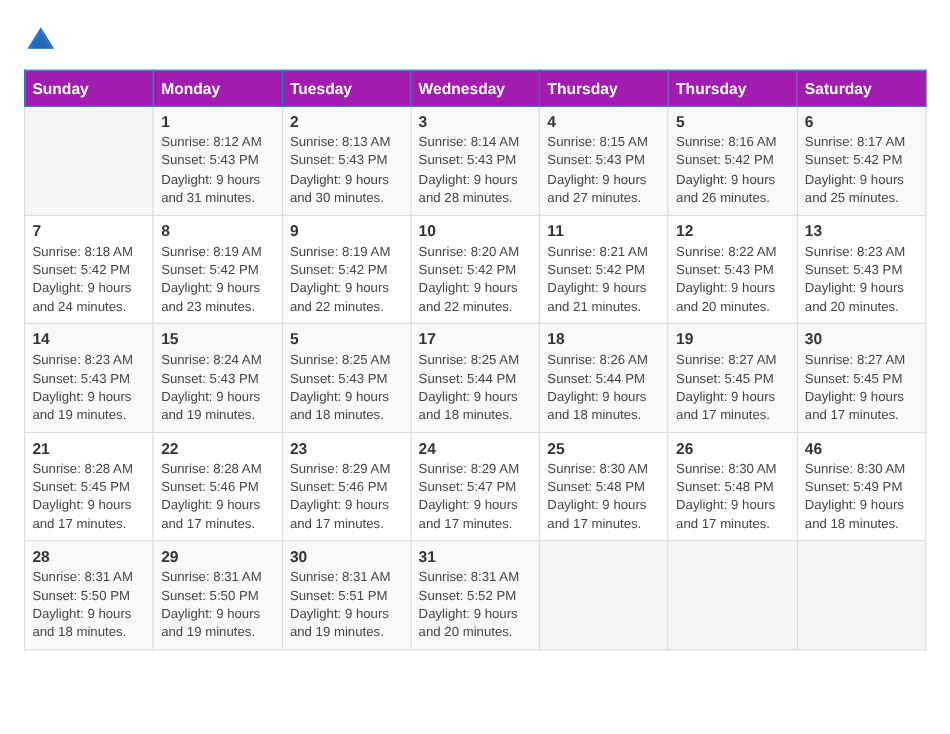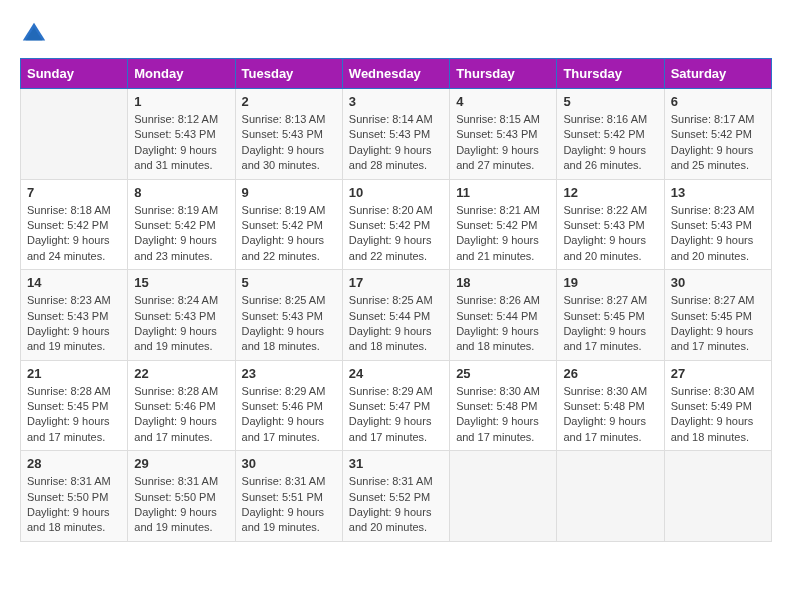--- a/index.html
+++ b/index.html
@@ -278,21 +278,21 @@
           Sunrise: 8:30 AM<br>Sunset: 5:48 PM<br>Daylight: 9 hours and 17 minutes.
         </div>
         </td>
         <td>
           <span class="day-number">26</span>
         <div class="cell-text">
           Sunrise: 8:30 AM<br>Sunset: 5:48 PM<br>Daylight: 9 hours and 17 minutes.
         </div>
         </td>
         <td>
-          <span class="day-number">27</span>
+          <span class="day-number">46</span>
         <div class="cell-text">
           Sunrise: 8:30 AM<br>Sunset: 5:49 PM<br>Daylight: 9 hours and 18 minutes.
         </div>
         </td>
       </tr>
       <tr>
         <td>
           <span class="day-number">28</span>
         <div class="cell-text">
           Sunrise: 8:31 AM<br>Sunset: 5:50 PM<br>Daylight: 9 hours and 18 minutes.

